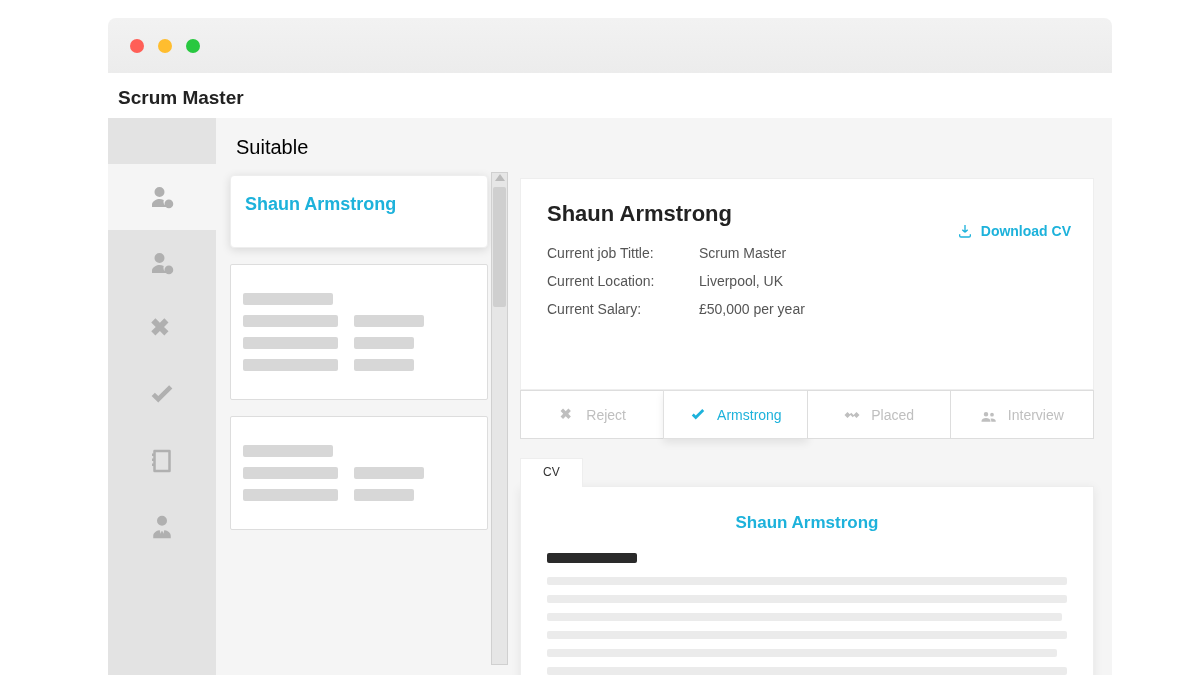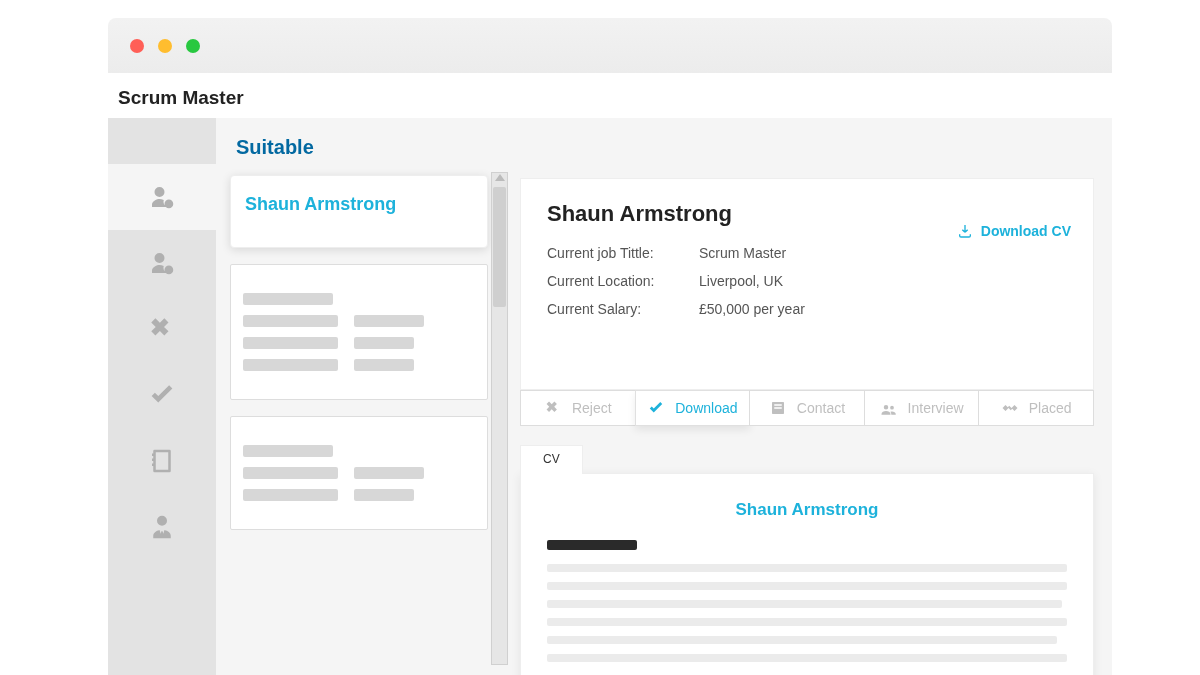--- a/index.html
+++ b/index.html
@@ -25,21 +25,21 @@
   .header-row { height: 40px; display:flex; align-items:center; padding-left: 10px; background:#fff; }
   .page-title { font-size: 19px; font-weight: 700; color:#222; }
   .body-row { display:flex; height: calc(675px - 18px - 55px - 5px - 40px); background:#f5f5f5; }
   
   .sidebar { width: 108px; background:#e3e3e3; display:flex; flex-direction:column; padding-top: 46px;}
   .sidebar-item { height: 66px; display:flex; align-items:center; justify-content:center; color:#b0b0b0; }
   .sidebar-item.active { background:#f5f5f5; color:#b0b0b0; }
   .sidebar-item svg { width: 30px; height: 30px; }
   
   .list-col { width: 294px; padding: 10px 0 0 14px; position:relative; }
-  .section-title { font-size: 20px; font-weight:700; color:#0369a1; margin: 8px 0 16px 6px; }
+  .section-title { font-size: 20px; font-weight:400; color:#000000; margin: 8px 0 16px 6px; }
   .cand-card {
     background:#fff; border:1px solid #eee; border-radius:4px;
     box-shadow: 0 2px 10px rgba(0,0,0,.12);
     padding: 18px 14px 14px;
     width: 258px;
   }
   .cand-card .cand-name { color:#1db2db; font-weight:700; font-size:18px; margin-bottom: 18px; }
   .cand-line { font-size:13px; color:#555; margin: 14px 0; }
   .cand-line .lab { color:#555; }
   .cand-line .val { margin-left: 6px; color:#555; }
@@ -60,21 +60,21 @@
   .scrollbar-thumb { position:absolute; top:14px; left:1px; right:1px; height:120px; background:#cfcfcf; border-radius:2px; }
   
   .detail-col { flex:1; padding: 10px 18px 0 10px; }
   .detail-card { background:#fff; border:1px solid #eee; padding: 22px 26px 0; height: 212px; position:relative; }
   .det-name { font-size:22px; font-weight:700; color:#222; margin-bottom: 18px; }
   .det-row { display:flex; font-size:14px; color:#555; margin: 12px 0; }
   .det-row .dl { width: 152px; }
   .download-cv { position:absolute; top: 44px; right: 22px; color:#1db2db; font-size:14px; font-weight:600; display:flex; align-items:flex-start; gap:8px; }
   .action-strip { display:flex; margin-top: 0; }
   .action-btn {
-    flex:1; height:36px; background:#fff; border:1px solid #ddd;
+    flex:1; height:49px; background:#fff; border:1px solid #ddd;
     display:flex; align-items:center; justify-content:center; gap:10px;
     font-size:14px; color:#bfbfbf;
     margin-left:-1px;
   }
   .action-btn:first-child{ margin-left:0;}
   .action-btn.active { color:#1db2db; border-color:#e0e0e0; box-shadow:0 4px 8px rgba(0,0,0,.08); background:#fff; }
   .action-btn svg { width:18px; height:18px; fill: currentColor; }
   .cv-tab { margin-top: 18px; display:inline-block; background:#fff; border:1px solid #eee; border-bottom:none; padding:6px 22px 8px; font-size:12px; color:#333; position:relative; top:1px; left:0; }
   .cv-card { background:#fff; border:1px solid #eee; padding: 22px 26px; height: 220px; box-shadow: 0 2px 10px rgba(0,0,0,.07);}
   .cv-title { text-align:center; color:#1db2db; font-weight:700; font-size:17px; margin: 4px 0 20px; }
@@ -202,39 +202,33 @@
         <div class="action-btn">
           <svg viewBox="0 0 24 24">
               <path d="M18.3 5.7 14 10l4.3 4.3-4 4L10 14l-4.3 4.3-4-4L6 10 1.7 5.7l4-4L10 6l4.3-4.3 4 4z" transform="translate(2 2) scale(.83)"></path>
             </svg>
           <span>Reject</span>
         </div>
         <div class="action-btn active">
           <svg viewBox="0 0 24 24">
               <path d="M20.3 6.7 9 18 3.7 12.7l2.6-2.6L9 12.8l8.7-8.7 2.6 2.6z"></path>
             </svg>
-          <span>Download</span>
+          <span>Armstrong</span>
         </div>
         <div class="action-btn">
           <svg viewBox="0 0 24 24">
-              <path d="M5 4h14a1 1 0 0 1 1 1v14a1 1 0 0 1-1 1H5a1 1 0 0 1-1-1V5a1 1 0 0 1 1-1zm2 3v2h10V7H7zm0 4v2h10v-2H7z"></path>
-            </svg>
-          <span>Contact</span>
+              <path d="M2 12l4-4 3 3 2-2 3 3 4-4 4 4-4 4-3-3-2 2-3-3-4 4-4-4z"></path>
+            </svg>
+          <span>Placed</span>
         </div>
         <div class="action-btn">
           <svg viewBox="0 0 24 24">
               <path d="M8 8a3 3 0 1 1 0 6 3 3 0 0 1 0-6zm8 1a2.5 2.5 0 1 1 0 5 2.5 2.5 0 0 1 0-5zM2 20c0-2.5 3-4 6-4s6 1.5 6 4v1H2v-1zm13 1v-1c0-1.1-.5-2.1-1.3-2.9 1-.4 2.1-.6 2.3-.6 2.5 0 5 1.2 5 3.5v1h-6z"></path>
             </svg>
           <span>Interview</span>
-        </div>
-        <div class="action-btn">
-          <svg viewBox="0 0 24 24">
-              <path d="M2 12l4-4 3 3 2-2 3 3 4-4 4 4-4 4-3-3-2 2-3-3-4 4-4-4z"></path>
-            </svg>
-          <span>Placed</span>
         </div>
       </div>
 
       <div class="cv-tab">CV</div>
       <div class="cv-card">
         <div class="cv-title">Shaun Armstrong</div>
         <div class="cv-head-bar"></div>
         <div class="cv-line" style="width:100%"></div>
         <div class="cv-line" style="width:100%"></div>
         <div class="cv-line" style="width:99%"></div>

